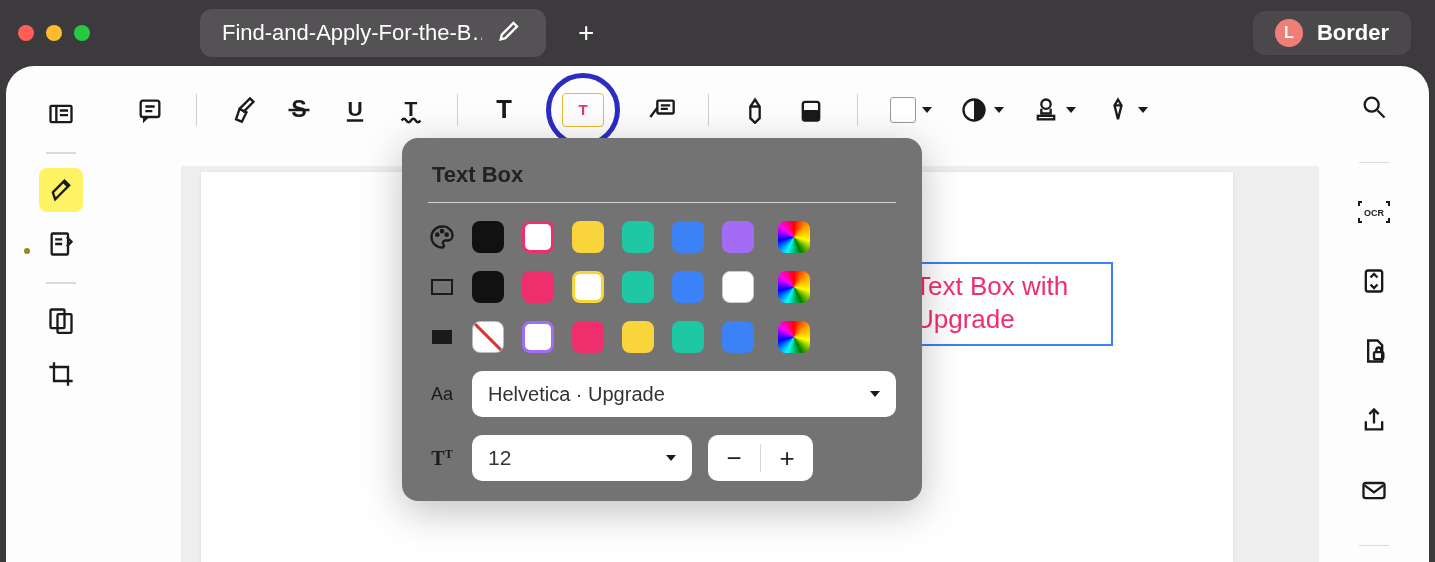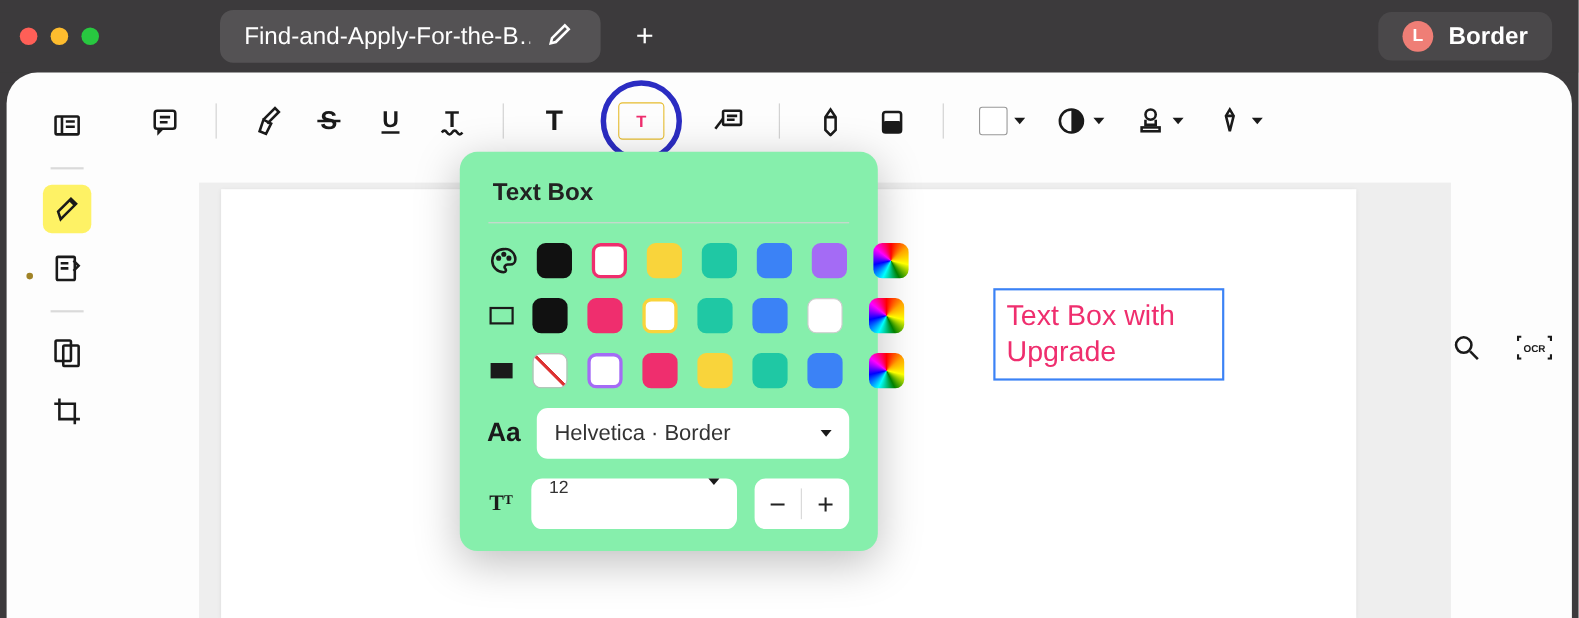--- a/index.html
+++ b/index.html
@@ -93,21 +93,21 @@
     width: 6px; height: 6px; border-radius: 50%;
     background: #a08327;
   }
 
   
   .right-sidebar {
     position: absolute;
     right: 0; top: 0; bottom: 0;
     width: 110px;
     display: flex;
-    flex-direction: row;
+    flex-direction: column;
     align-items: center;
     padding-top: 24px;
     gap: 16px;
   }
   .rs-item {
     width: 44px; height: 44px;
     display: flex; align-items: center; justify-content: center;
     margin-bottom: 20px;
   }
   .rs-sep { width: 30px; height: 2px; background: #dadada; margin: 2px 0 16px; }
@@ -182,26 +182,25 @@
     font-weight: 500;
     padding: 6px 10px;
     background: rgba(255,255,255,0.5);
     line-height: 1.25;
   }
 
   
   .popover {
     position: absolute;
     left: 396px; top: 72px;
-    width: 380px;
-    background: #86efac;
+    width: 520px;
+    background: #737373;
     border-radius: 16px;
     box-shadow: 0 10px 40px rgba(0,0,0,0.25);
     padding: 20px 26px 20px 26px;
-    margin-left: 16px;
   }
   .popover-title {
     font-size: 22px;
     font-weight: 600;
     color: #222;
     padding: 4px 0 14px 4px;
   }
   .popover hr {
     border: none; border-top: 1px solid #d4d4d4;
     margin-bottom: 18px;
@@ -251,23 +250,23 @@
     display: flex;
     align-items: center;
     gap: 16px;
   }
   .size-select {
     width: 220px;
     height: 46px;
     background: #fff;
     border-radius: 10px;
     display: flex;
-    align-items: flex-start;
+    align-items: center;
     padding: 0 16px;
-    font-size: 16px;
+    font-size: 21px;
     color: #333;
     justify-content: space-between;
   }
   .stepper {
     display: flex;
     background: #fff;
     border-radius: 10px;
     height: 46px;
     overflow: hidden;
   }
@@ -545,23 +544,23 @@
         <div class="swatch outlined" style="border-color:#a46bf5"></div>
         <div class="swatch" style="background:#ef2e6e"></div>
         <div class="swatch" style="background:#f9d43b"></div>
         <div class="swatch" style="background:#1fc8a4"></div>
         <div class="swatch" style="background:#3b82f6"></div>
         <div class="swatch rainbow"></div>
       </div>
     </div>
 
     <div class="font-row">
-      <div class="row-icon" style="font-size:24px;font-weight:700;color:#1a1a1a">Aa</div>
+      <div class="row-icon" style="font-size:18px;font-weight:400;color:#1a1a1a">Aa</div>
       <div class="font-select">
-        <span>Helvetica · Border</span>
+        <span>Helvetica · Upgrade</span>
         <span>
             <div class="tb-dropdown-caret"></div>
           </span>
       </div>
     </div>
 
     <div class="size-row">
       <div class="row-icon" style="font-family:serif;color:#1a1a1a">
           <span style="font-size:20px;font-weight:700">T</span>
           <span style="font-size:12px;font-weight:700">T</span>

